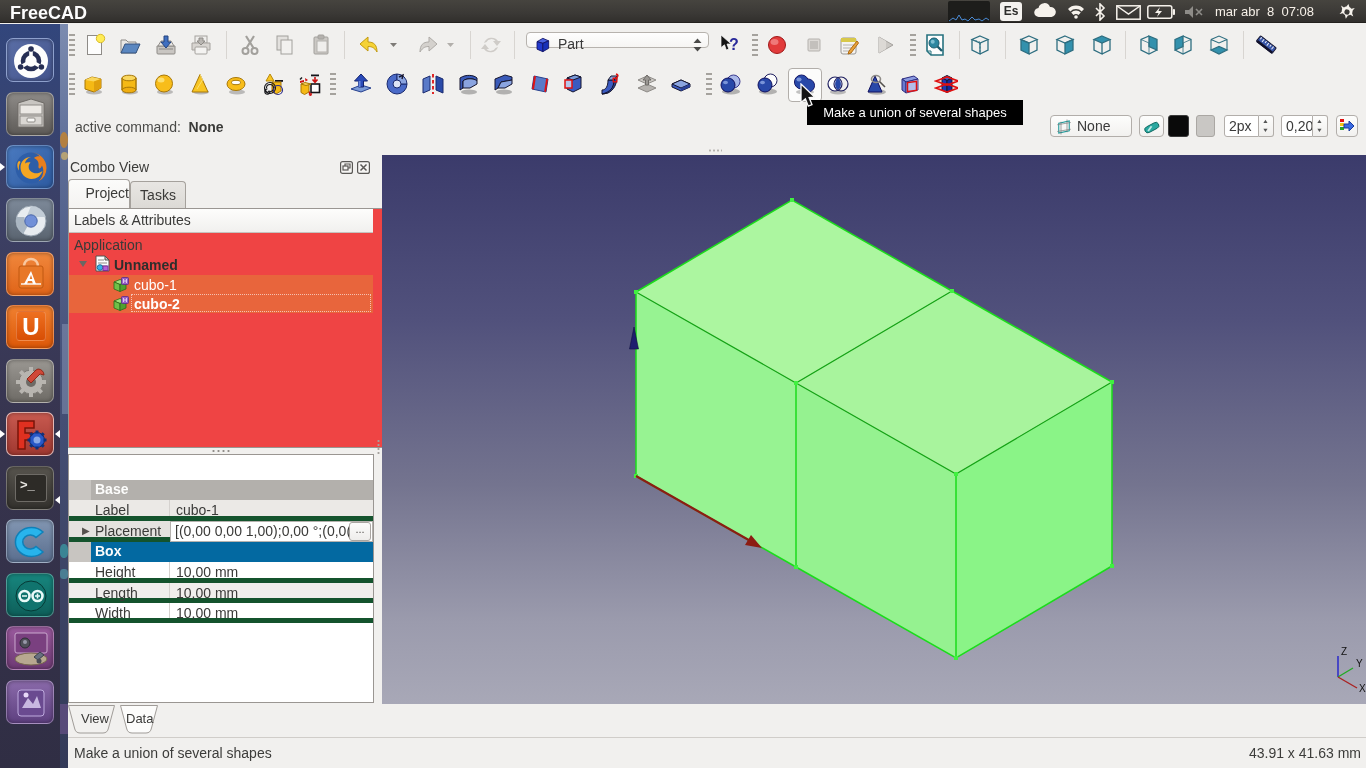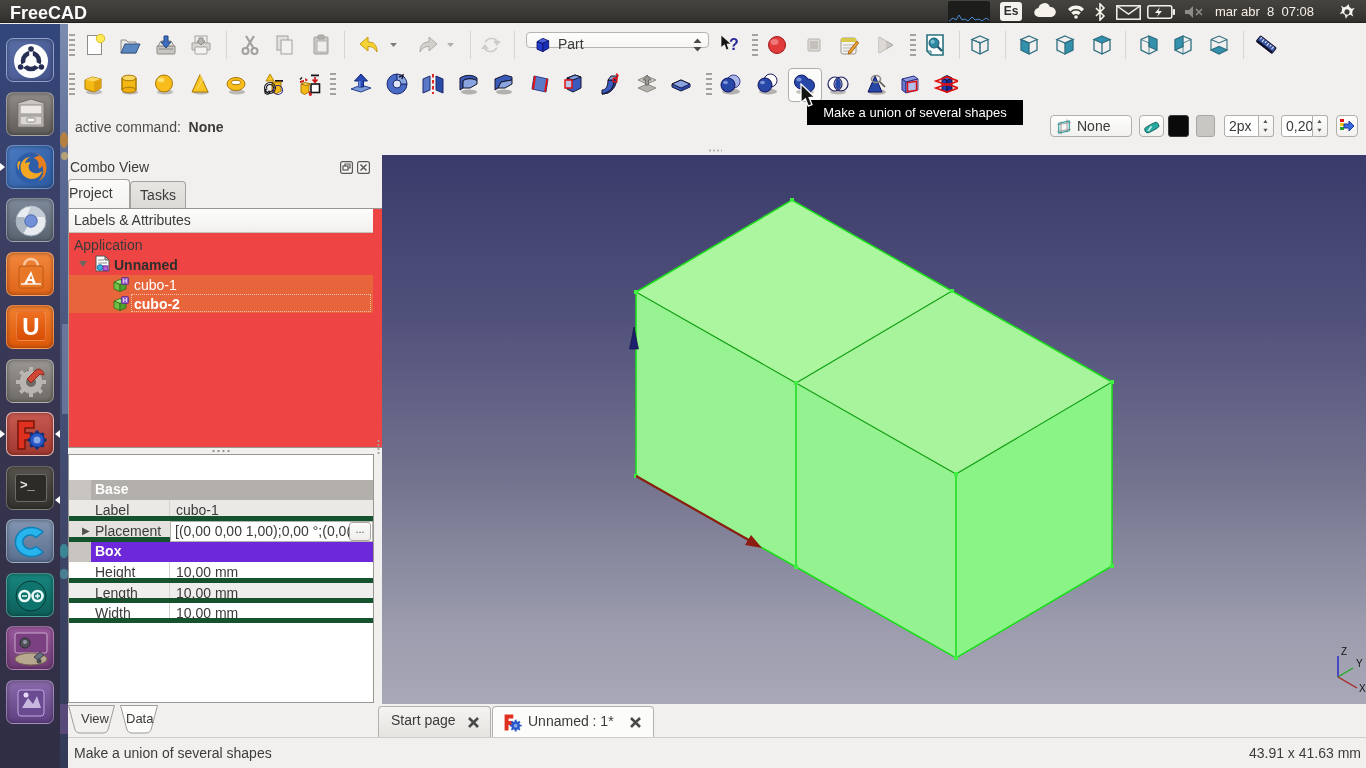--- a/index.html
+++ b/index.html
@@ -531,21 +531,21 @@
 <span style="position:absolute;left:2px;top:4px;font-size:14px;color:#3c3c3a">Combo View</span>
 <svg style="position:absolute;left:272px;top:6px;width:13px;height:13px" viewBox="0 0 13 13" fill="none" stroke="#5a5855" stroke-width="1.2">
         <rect x="0.6" y="0.6" width="11.8" height="11.8" rx="2" fill="#f6f5f3"></rect>
         <rect x="3" y="5" width="5" height="4"></rect>
         <path d="M5 5 v-2 h5 v4 h-2"></path>
       </svg>
 <svg style="position:absolute;left:289px;top:6px;width:13px;height:13px" viewBox="0 0 13 13" fill="none" stroke="#5a5855" stroke-width="1.2">
         <rect x="0.6" y="0.6" width="11.8" height="11.8" rx="2" fill="#f6f5f3"></rect>
         <path d="M3.5 3.5 L9.5 9.5 M9.5 3.5 L3.5 9.5" stroke-width="1.5"></path>
       </svg>
-<div style="position:absolute;left:0;top:24px;width:62px;height:29px;background:linear-gradient(#fbfbfa,#f4f3f1);border:1px solid #a5a19c;border-bottom:none;border-radius:4px 4px 0 0;font-size:14px;color:#3a3a38;text-align:left;padding-top:5px;z-index:3">Project</div>
+<div style="position:absolute;left:0;top:24px;width:62px;height:29px;background:linear-gradient(#fbfbfa,#f4f3f1);border:1px solid #a5a19c;border-bottom:none;border-radius:4px 4px 0 0;font-size:14px;color:#3a3a38;text-align:right;padding-top:5px;z-index:3">Project</div>
 <div style="position:absolute;left:62px;top:26px;width:56px;height:27px;background:linear-gradient(#e8e6e3,#dcdad6);border:1px solid #a5a19c;border-bottom:none;border-radius:4px 4px 0 0;font-size:14px;color:#3a3a38;text-align:center;padding-top:5px">Tasks</div>
 <div id="tree" style="position:absolute;left:0;top:53px;width:368px;height:240px;background:#ef4444;border:1px solid #9a9692">
   <div style="position:absolute;left:0;top:0;width:304px;height:24px;background:linear-gradient(#fdfdfc,#f1f0ee);border-bottom:1px solid #c5c2be;font-size:14px;color:#3a3a38;padding:3px 0 0 5px">Labels &amp; Attributes</div>
   <div style="position:absolute;left:5px;top:28px;font-size:14px;color:#3a3a38">Application</div>
   <div style="position:absolute;left:10px;top:52px;width:0;height:0;border-left:4.5px solid transparent;border-right:4.5px solid transparent;border-top:6px solid #6a6763"></div>
   <svg style="position:absolute;left:26px;top:46px;width:15px;height:17px" viewBox="0 0 15 17">
           <path d="M1 1 h9 l4 4 v11 h-13 Z" fill="#fdfdfd" stroke="#55524e"></path>
           <path d="M10 1 l4 4 h-4 Z" fill="#c8c5c1" stroke="#55524e"></path>
           <path d="M3 5 h6 M3 8 h9 M3 11 h9" stroke="#8e8b87"></path>
           <circle cx="5" cy="12.5" r="2.8" fill="#38b0e8" stroke="#1a70a0"></circle>
@@ -584,21 +584,21 @@
           <div class="pdiv"></div>
         </div>
   <div class="prow" style="top:66px;height:21px;background:#e4e2df">
           <span style="position:absolute;left:13px;top:4px;font-size:10px;color:#55524e">▶</span>
           <span style="position:absolute;left:26px;top:2px">Placement</span>
           <div style="position:absolute;left:101px;top:0;width:203px;height:21px;background:#fff;border:1px solid #b5b2ae;overflow:hidden;white-space:nowrap">
             <span style="position:absolute;left:4px;top:1px">[(0,00 0,00 1,00);0,00 °;(0,0(</span>
           </div>
           <div style="position:absolute;left:280px;top:1px;width:22px;height:19px;background:linear-gradient(#fcfcfb,#eeedeb);border:1px solid #aaa6a2;border-radius:3px;text-align:center;font-size:11px;color:#55524e">...</div>
         </div>
-  <div style="position:absolute;left:0;top:87px;width:304px;height:20px;background:#6d28d9">
+  <div style="position:absolute;left:0;top:87px;width:304px;height:20px;background:#0369a1">
           <div style="position:absolute;left:0;top:0;width:22px;height:20px;background:#c8c5c1"></div>
           <b style="position:absolute;left:26px;top:1px;color:#fdfdfc">Box</b>
         </div>
   <div class="prow" style="top:107px;height:21px">
           <span style="position:absolute;left:26px;top:2px">Height</span>
           <span style="position:absolute;left:107px;top:2px">10,00 mm</span>
           <div class="pdiv"></div>
         </div>
   <div class="prow" style="top:128px;height:20px;background:#f0eeec">
           <span style="position:absolute;left:26px;top:2px">Length</span>
@@ -655,44 +655,20 @@
   <path d="M956 522 L971 513" stroke="#22aa22"></path>
   <path d="M956 522 L975 533" stroke="#aa2222"></path>
   </g>
   <g font-size="10" fill="#111" font-family="Liberation Sans">
   <text x="959" y="500">Z</text>
           <text x="974" y="512">Y</text>
           <text x="977" y="537">X</text>
   </g>
 </svg>
 </div>
-<div id="mditabs">
-<div class="mtab" style="left:2px;width:113px;background:linear-gradient(#f4f3f1,#e6e4e1)">
-        <span style="position:absolute;left:12px;top:5px">Start page</span>
-        <svg class="xic" style="left:88px">
-          <path d="M2 2 L11 11 M11 2 L2 11" stroke="#4a4a48" stroke-width="2.6"></path>
-        </svg>
-      </div>
-<div class="mtab" style="left:116px;width:162px;background:#fcfcfb">
-        <svg style="position:absolute;left:10px;top:6px;width:19px;height:19px" viewBox="0 0 24 24">
-          <path d="M2 2 h11 v5 h-6 v3 h5 v5 h-5 v7 h-5 Z" fill="#e03020"></path>
-          <g fill="#2858c8">
-            <circle cx="16" cy="16" r="5.5"></circle>
-          </g>
-          <circle cx="16" cy="16" r="2.4" fill="#88a8e8"></circle>
-          <g stroke="#2858c8" stroke-width="2.4">
-            <path d="M16 8.5 v3 M16 20.5 v3 M8.5 16 h3 M20.5 16 h3 M10.7 10.7 l2.1 2.1 M19.2 19.2 l2.1 2.1 M10.7 21.3 l2.1 -2.1 M19.2 12.8 l2.1 -2.1"></path>
-          </g>
-        </svg>
-        <span style="position:absolute;left:35px;top:6px">Unnamed : 1*</span>
-        <svg class="xic" style="left:136px">
-          <path d="M2 2 L11 11 M11 2 L2 11" stroke="#4a4a48" stroke-width="2.6"></path>
-        </svg>
-      </div>
-</div>
 <div id="statusbar">
       <span style="position:absolute;left:6px;top:7px">Make a union of several shapes</span>
       <span style="position:absolute;right:5px;top:7px">43.91 x 41.63 mm</span>
     </div>
 </div>
 <div id="tooltip">Make a union of several shapes</div>
 <svg style="position:absolute;left:799px;top:83px;width:18px;height:26px;z-index:70" viewBox="0 0 18 26">
     <path d="M2 1 L2 19.5 L6.4 15.8 L9.3 23.2 L13 21.7 L10.1 14.5 L15.8 14.2 Z" fill="#141414" stroke="#fafafa" stroke-width="1.3"></path>
   </svg>
 

